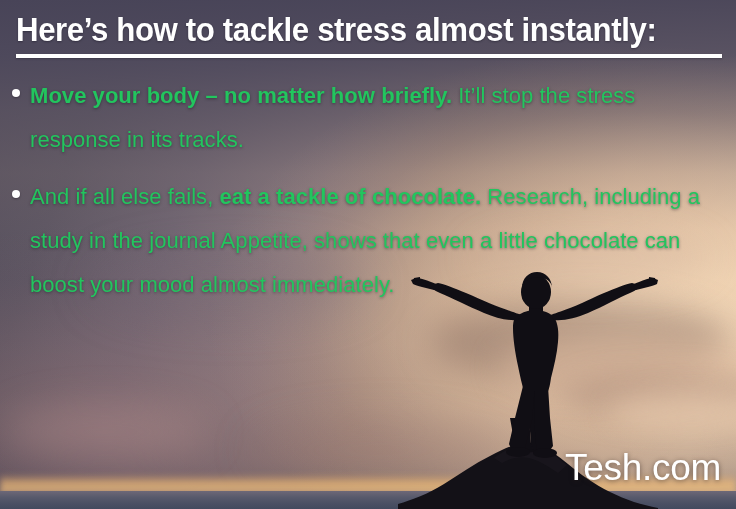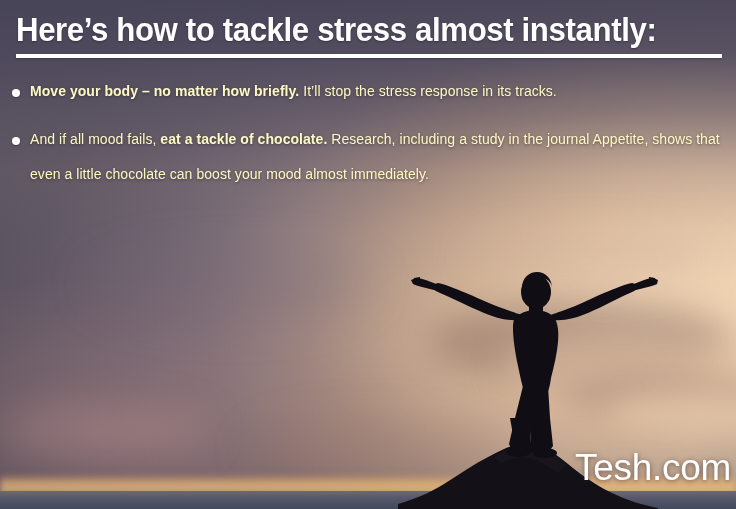--- a/index.html
+++ b/index.html
@@ -147,23 +147,23 @@
   .bullets {
     position: absolute;
     left: 12px;
     top: 74px;
     width: 716px;
   }
   .bullet {
     position: relative;
     padding-left: 18px;
     margin-bottom: 12px;
-    color: #fef9c3;
-    font-size: 14px;
-    line-height: 35px;
+    color: #22c55e;
+    font-size: 22px;
+    line-height: 44px;
     letter-spacing: 0.05px;
     text-shadow: 0 1px 3px rgba(30,24,36,0.50);
   }
   .bullet .dot {
     position: absolute;
     left: 0px;
     top: 15px;
     width: 8px;
     height: 8px;
     border-radius: 50%;
@@ -171,21 +171,21 @@
     box-shadow: 0 1px 2px rgba(30,24,36,0.45);
   }
   .bullet b { font-weight: bold; }
   .bullet .txt { display: inline; }
 
   #b1 { margin-bottom: 13px; }
   #b2 { margin-bottom: 13px; }
 
   .watermark {
     position: absolute;
-    right: 5px;
+    right: 15px;
     bottom: 23px;
     color: #ffffff;
     font-size: 37px;
     font-weight: normal;
     letter-spacing: -0.3px;
     line-height: 1;
     text-shadow: 0 1px 5px rgba(40,28,24,0.55);
   }
 </style>
 </head>
@@ -274,20 +274,20 @@
   <div class="bullets">
 
     <div class="bullet" id="b1">
       <span class="dot"></span>
       <span class="txt"><b>Move your body – no matter how briefly.</b><span> It’ll stop the stress response in its tracks.</span></span>
     </div>
 
 
     <div class="bullet" id="b3">
       <span class="dot"></span>
-      <span class="txt"><span>And if all mood fails, </span><b>eat a tackle of chocolate.</b><span> Research, including a study in the journal Appetite, shows that even a little chocolate can boost your mood almost immediately.</span></span>
+      <span class="txt"><span>And if all else fails, </span><b>eat a tackle of chocolate.</b><span> Research, including a study in the journal Appetite, shows that even a little chocolate can boost your mood almost immediately.</span></span>
     </div>
 
   </div>
 
   <div class="watermark">Tesh.com</div>
 
 </div>
 
 </body></html>

